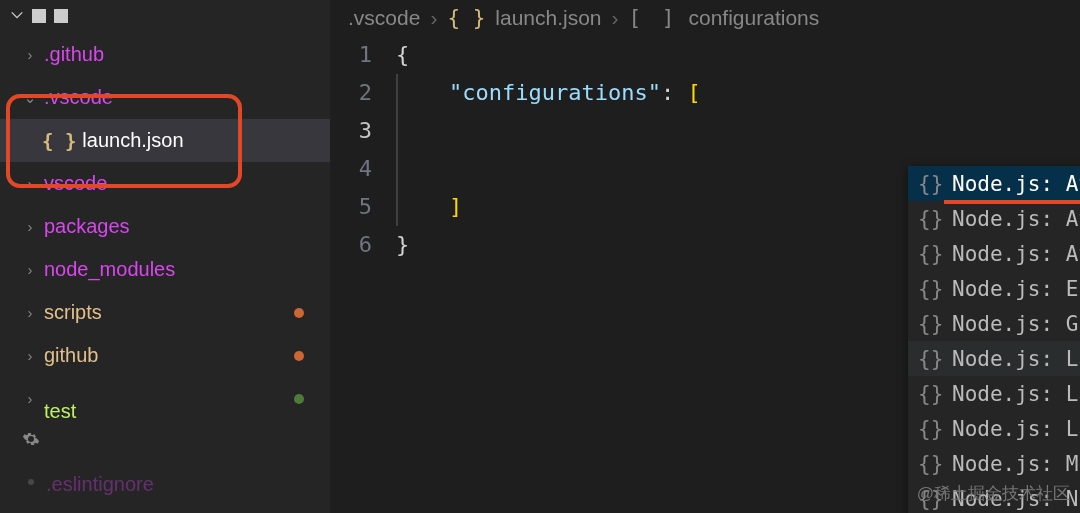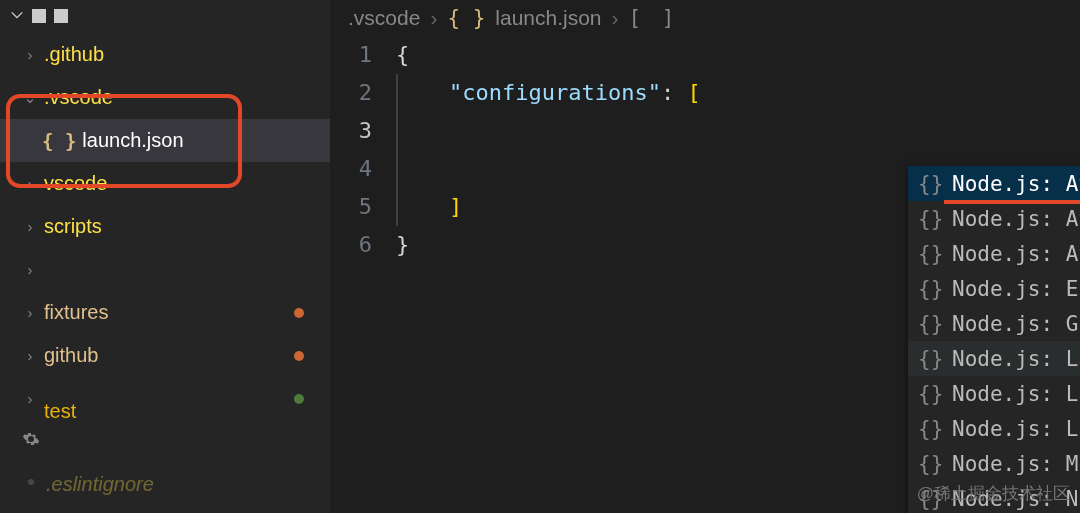--- a/index.html
+++ b/index.html
@@ -46,23 +46,23 @@
       display: inline-flex;
       justify-content: center;
     }
     .tree-item .icon-braces {
       color: #d7ba7d;
       font-family: "Menlo", monospace;
       font-size: 19px;
       font-weight: 600;
     }
     .tree-item .icon-gear { color: #888; font-size: 18px; }
-    .tree-item .label { color: #fde047; }
+    .tree-item .label { color: #d946ef; }
     .tree-item.modified .label { color: #e2c08d; }
-    .tree-item.untracked .label { color: #eab308; margin-top: 26px; }
+    .tree-item.untracked .label { color: #bef264; margin-top: 26px; }
     .tree-item.selected { background: #37373d; }
     .tree-item.selected .label { color: #ffffff; }
     .dot {
       width: 10px; height: 10px;
       border-radius: 50%;
       position: absolute;
       right: 26px;
     }
     .dot.orange { background: #cc6633; }
     .dot.green { background: #4e7a3a; }
@@ -197,67 +197,69 @@
     <div class="tree-item level2 selected">
       <span class="icon-braces">{ }</span>
       <span class="label">launch.json</span>
     </div>
     <div class="tree-item">
       <span class="twisty">›</span>
       <span class="label">vscode</span>
     </div>
     <div class="tree-item">
       <span class="twisty">›</span>
+      <span class="label">packages</span>
+    </div>
+    <div class="tree-item">
+      <span class="twisty">›</span>
+      <span class="label">node_modules</span>
+    </div>
+    <div class="tree-item modified">
+      <span class="twisty">›</span>
       <span class="label">scripts</span>
-    </div>
-    <div class="tree-item">
-      <span class="twisty">›</span>
-    </div>
-    <div class="tree-item modified">
-      <span class="twisty">›</span>
-      <span class="label">fixtures</span>
       <span class="dot orange"></span>
     </div>
     <div class="tree-item modified">
       <span class="twisty">›</span>
       <span class="label">github</span>
       <span class="dot orange"></span>
     </div>
     <div class="tree-item untracked">
       <span class="twisty">›</span>
       <span class="label">test</span>
       <span class="dot green"></span>
     </div>
     <div class="tree-item">
       <span class="icon-gear">
         <svg width="18" height="18" viewBox="0 0 24 24">
             <path fill="#888" d="M12 8a4 4 0 100 8 4 4 0 000-8zm9 4a7 7 0 01-.1 1.2l2 1.6-2 3.4-2.4-.9a7 7 0 01-2 .1l-.4 2.6h-4l-.4-2.6a7 7 0 01-2-.1l-2.4.9-2-3.4 2-1.6A7 7 0 013 12a7 7 0 01.1-1.2l-2-1.6 2-3.4 2.4.9a7 7 0 012-.1L7.9 4h4l.4 2.6a7 7 0 012 .1l2.4-.9 2 3.4-2 1.6A7 7 0 0121 12z"></path>
           </svg>
       </span>
     </div>
-    <div class="tree-item" style="opacity:.35;font-style:italic;">
+    <div class="tree-item" style="opacity:.35;">
       <span class="icon-gear">
         <svg width="18" height="18" viewBox="0 0 24 24">
             <path fill="#888" d="M12 8a4 4 0 100 8 4 4 0 000-8z"></path>
           </svg>
       </span>
       <span class="label">.eslintignore</span>
     </div>
   </div>
   <div class="red-box"></div>
 </div>
 
 <div class="main">
   <div class="breadcrumb">
     <span>.vscode</span>
     <span class="sep">›</span>
     <span class="json-ico">{ }</span>
     <span>launch.json</span>
     <span class="sep">›</span>
     <span class="bracket-ico">[ ]</span>
+    <span>configurations</span>
   </div>
   <div class="editor">
     <div class="gutter">
       <div class="ln">1</div>
       <div class="ln">2</div>
       <div class="ln current">3</div>
       <div class="ln">4</div>
       <div class="ln">5</div>
       <div class="ln">6</div>
     </div>

